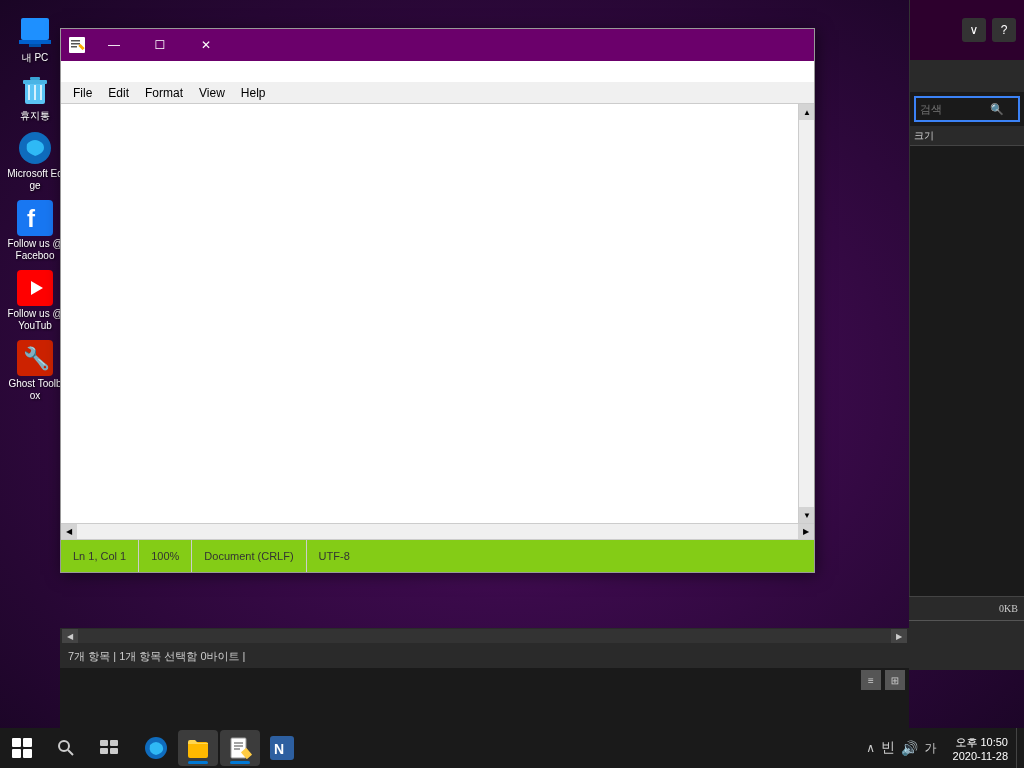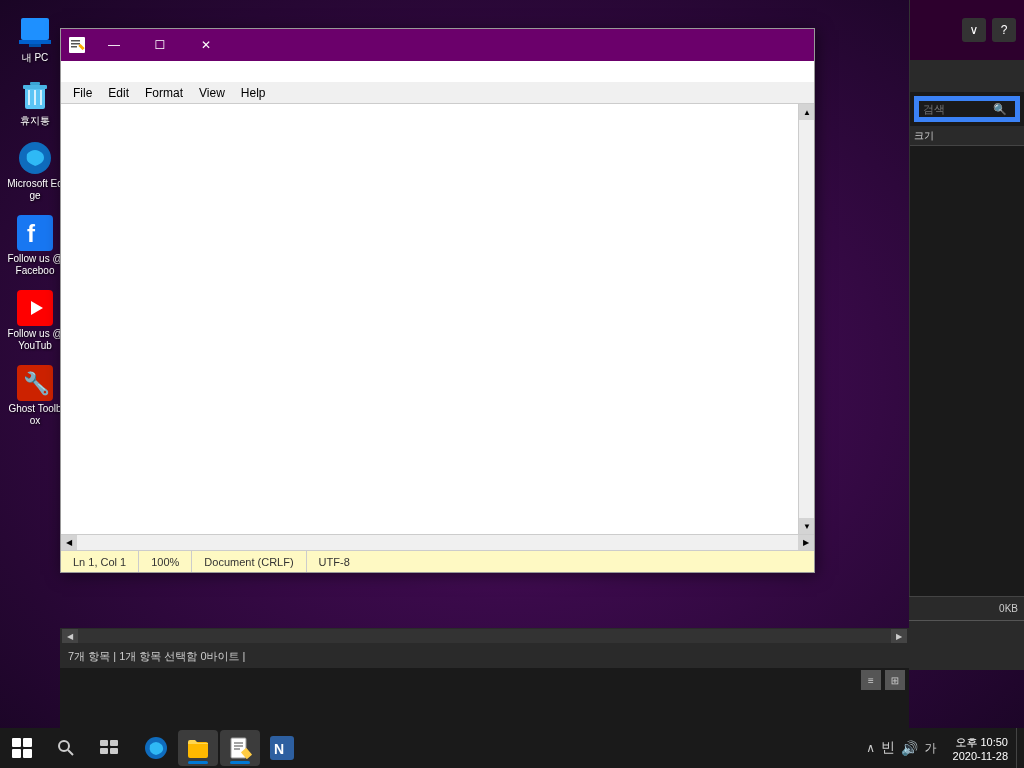--- a/index.html
+++ b/index.html
@@ -22,21 +22,20 @@
     
     .desktop-icons {
       position: absolute;
       left: 0;
       top: 0;
       width: 70px;
       display: flex;
       flex-direction: column;
       align-items: center;
       padding-top: 10px;
-      gap: 5px;
     }
     .desktop-icon {
       display: flex;
       flex-direction: column;
       align-items: center;
       width: 65px;
       padding: 4px;
       cursor: pointer;
       border-radius: 4px;
     }
@@ -177,22 +176,22 @@
       background: #d4d4d4;
       display: flex;
       align-items: center;
       justify-content: center;
       font-size: 8px;
       cursor: pointer;
     }
     .hscroll-track { flex: 1; }
 
     .notepad-statusbar {
-      height: 22px;
-      background: #fef9c3;
+      height: 33px;
+      background: #84cc16;
       border-top: 1px solid #ccc;
       display: flex;
       align-items: center;
       flex-shrink: 0;
       font-size: 11px;
       color: #333;
     }
     .status-section {
       padding: 0 12px;
       border-right: 1px solid #ccc;
@@ -240,21 +239,21 @@
       align-items: center;
       padding: 0 4px;
       gap: 4px;
     }
     .right-panel-search {
       height: 26px;
       background: #1a1a1a;
       margin: 4px;
       display: flex;
       align-items: center;
-      border: 5px solid #3b82f6;
+      border: 2px solid #3b82f6;
       padding: 0 4px;
     }
     .right-panel-search input {
       background: transparent;
       border: none;
       outline: none;
       color: #ccc;
       font-size: 11px;
       width: 70px;
     }
@@ -275,20 +274,21 @@
       align-items: center;
       justify-content: flex-end;
       padding: 0 6px;
       font-size: 10px;
       color: #ccc;
       position: absolute;
       bottom: 50px;
       right: 0;
       width: 115px;
       border-top: 1px solid #444;
+      font-family: Liberation Serif, serif;
     }
     .right-panel-bottom-bar {
       position: absolute;
       bottom: 0;
       right: 0;
       width: 115px;
       height: 50px;
       background: #2a2a2a;
       border-top: 1px solid #555;
     }

